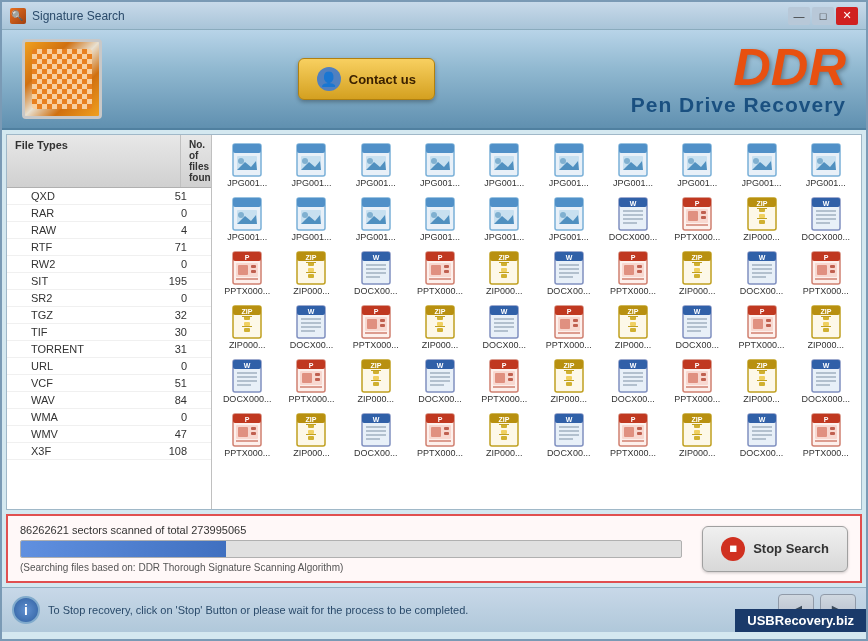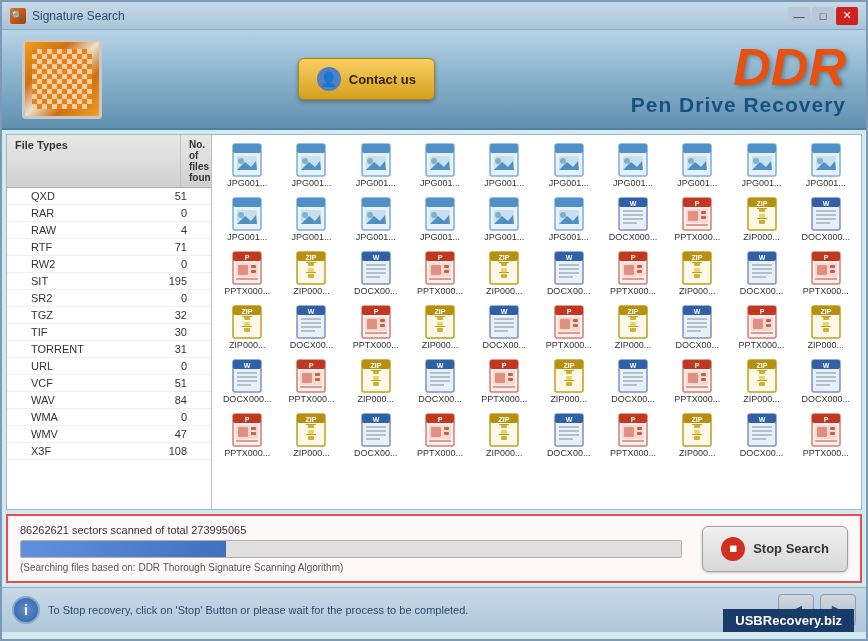--- a/index.html
+++ b/index.html
@@ -287,21 +287,21 @@
       display: flex; align-items: center; justify-content: center;
       cursor: pointer;
       color: #3a4a5a;
       font-size: 16px;
     }
 
     
     .brand-bottom {
       position: absolute;
       bottom: 0;
-      right: 12px;
+      right: 0;
       background: #1a3a6a;
       color: white;
       font-size: 13px;
       font-weight: bold;
       padding: 4px 12px;
     }
 
     
     ::-webkit-scrollbar { width: 12px; }
     ::-webkit-scrollbar-track { background: #e8e8e8; }

